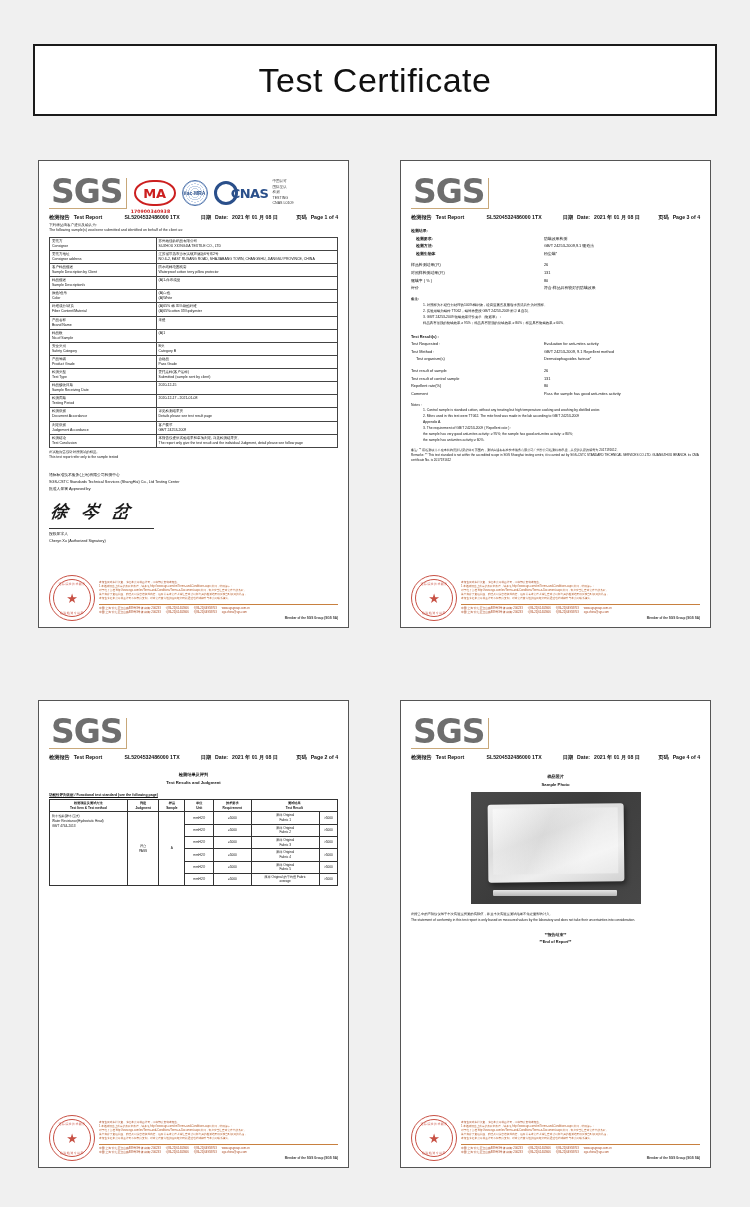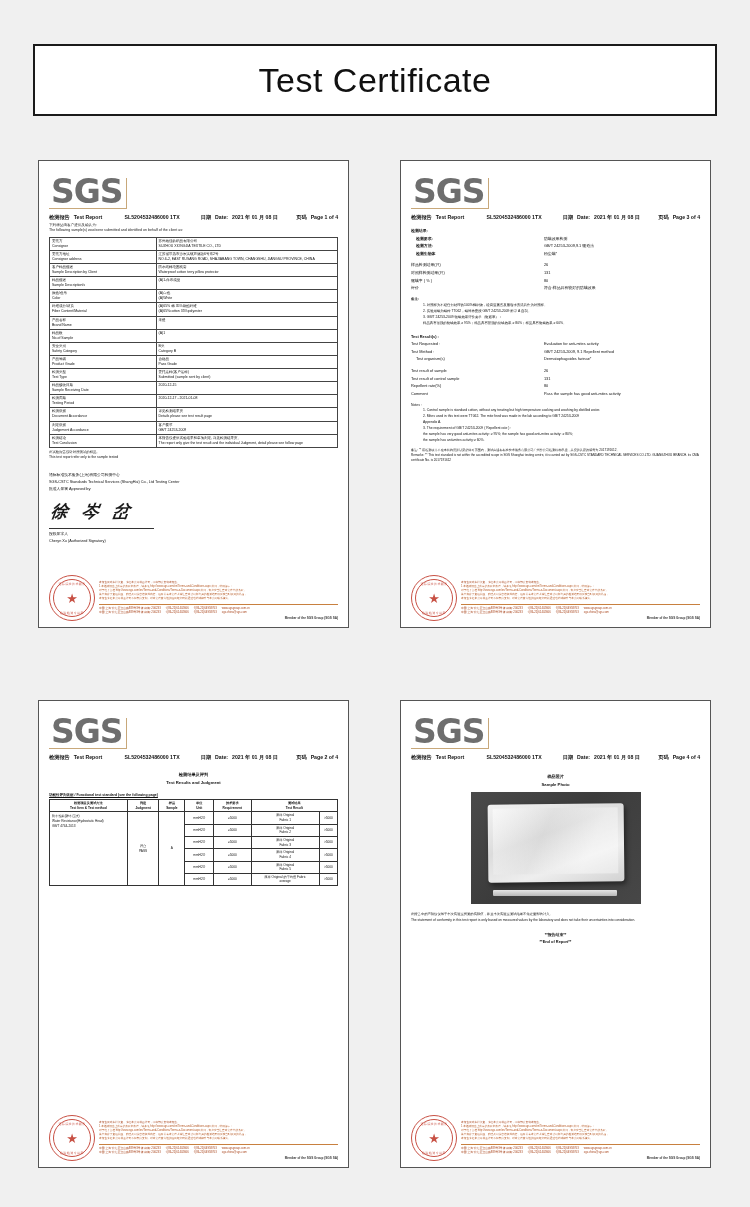--- a/index.html
+++ b/index.html
@@ -186,20 +186,34 @@
 
   <div class="title-banner">
     <div class="title-text">Test Certificate</div>
   </div>
 
   <div class="cert cert-tl">
     <div class="cert-inner">
 
       <div class="logo-row">
         <span class="sgs-logo">SGS</span>
+        <span class="marks">
+          <span class="cma">
+            <span>MA</span>
+            <span class="cma-num">170900340938</span>
+          </span>
+          <span class="ilac">ilac-MRA</span>
+          <span class="cnas-wrap">
+            <span class="cnas-mark"></span>
+            <span class="cnas-word">CNAS</span>
+            <span class="cnas-lines">
+              中国认可<br>国际互认<br>检测<br>TESTING<br>CNAS L0109
+            </span>
+          </span>
+        </span>
       </div>
 
       <div class="rpt-line">
         <span class="lab">检测报告</span>
         <span class="lab">Test Report</span>
         <span class="sp-a"></span>
         <span class="num">SL5204532486000 1TX</span>
         <span class="sp-b"></span>
         <span class="lab">日期</span>
         <span class="lab">Date:</span>

